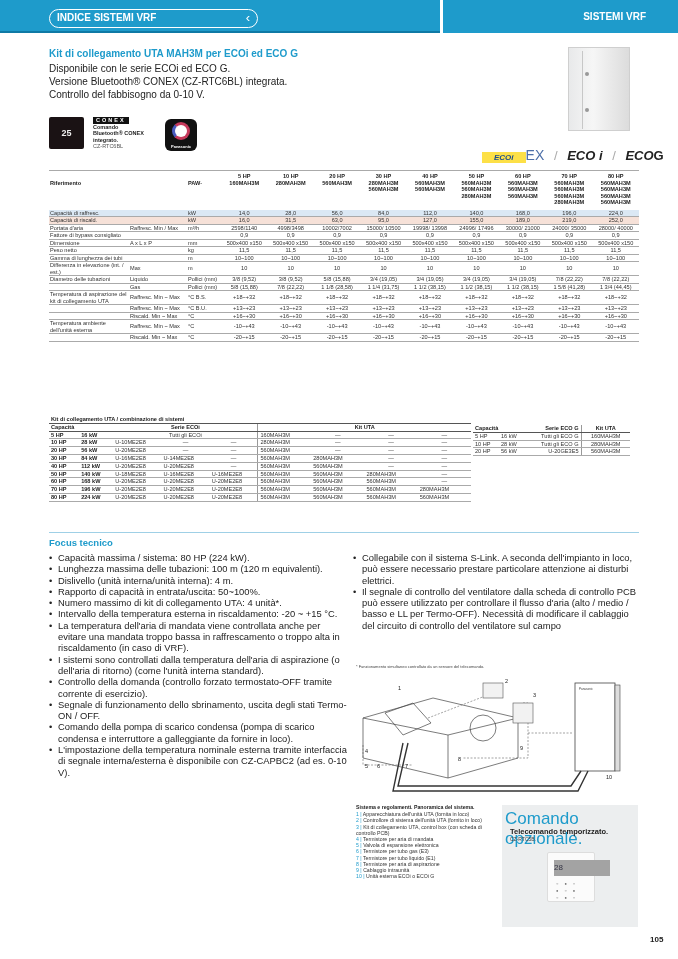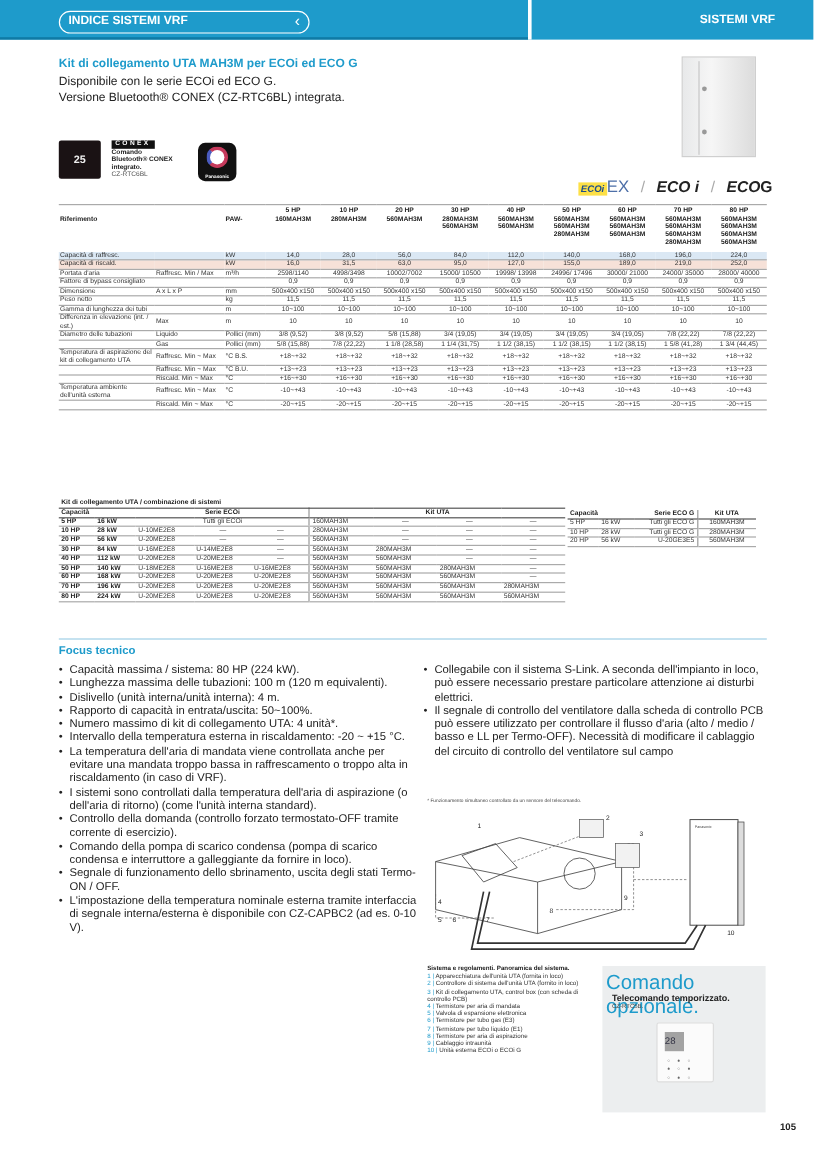--- a/index.html
+++ b/index.html
@@ -13,21 +13,21 @@
   .section-title { position: absolute; right: 32px; top: 11px; color: #fff; font-weight: bold; font-size: 10px; }
 
   .prod-title { position: absolute; left: 49px; top: 48px; color: #1e9bcb; font-weight: bold; font-size: 10px; }
   .prod-desc { position: absolute; left: 49px; top: 62px; font-size: 10px; line-height: 13px; color: #222; }
 
   .cabinet { position: absolute; left: 568px; top: 47px; width: 62px; height: 84px; background: linear-gradient(90deg,#e8e9ea,#f6f6f6 40%,#dcdcdc); border: 1px solid #cfcfcf; }
   .cabinet::before { content:""; position:absolute; left:13px; top:3px; width:47px; height:78px; border-left:1px solid #c7c7c7; }
   .cabinet .knob { position: absolute; left: 16px; width: 4px; height: 4px; border-radius: 50%; background: #999; }
 
   .brands { position: absolute; left: 482px; top: 147px; font-style: italic; font-weight: bold; font-size: 13px; color: #222; }
-  .brands .ecoi-ex { display:inline-block; background:#fde047; color:#1e4e8a; font-size:8px; padding:1px 2px; }
+  .brands .ecoi-ex { display:inline-block; background:#fde047; color:#1e4e8a; font-size:8px; padding:1px 12px; }
   .brands .ex { font-style: normal; font-weight: normal; color: #4d6fa8; font-size: 14px; }
   .brands .slash { color: #aaa; font-weight: normal; margin: 0 6px; font-style: normal; }
 
   .remote1 { position: absolute; left: 49px; top: 117px; width: 35px; height: 32px; background: #1a1214; border-radius: 2px; color: #eee; font-size: 9px; font-weight: bold; text-align: center; line-height: 32px; }
   .conex-block { position: absolute; left: 93px; top: 117px; font-size: 5.5px; line-height: 6.5px; font-weight: bold; color: #222; }
   .conex-block .conex-tag { background: #111; color: #fff; padding: 0 3px; letter-spacing: 2px; display:inline-block; }
   .conex-block .model { font-weight: normal; color: #555; }
   .app-icon { position: absolute; left: 165px; top: 119px; width: 32px; height: 32px; border-radius: 6px; background: #111; overflow: hidden; }
   .app-icon .ring { position: absolute; left: 7px; top: 3px; width: 18px; height: 18px; border-radius: 50%; border: 3px solid #c63a5c; border-left-color:#4a5bbf; background: #fff; }
   .app-icon .lbl { position: absolute; left: 0; bottom: 2px; width: 100%; text-align: center; color: #fff; font-size: 4px; font-weight: bold; }
@@ -65,21 +65,21 @@
 
   .legend { position: absolute; left: 356px; top: 804px; width: 140px; font-size: 5.2px; line-height: 6.2px; color: #333; }
   .legend .lt { font-weight: bold; color: #222; margin-bottom: 1px; }
   .legend .num { color: #1e9bcb; }
 
   .opt-box { position: absolute; left: 502px; top: 805px; width: 136px; height: 122px; background: #eceeef; }
   .opt-title { position: absolute; left: 3px; top: 4px; color: #1e9bcb; font-size: 17px; font-weight: normal; }
   .opt-sub { position: absolute; left: 8px; top: 22px; font-size: 7.5px; font-weight: bold; color: #222; }
   .opt-model { position: absolute; left: 8px; top: 31px; font-size: 5px; color: #444; }
   .remote2 { position: absolute; left: 45px; top: 47px; width: 48px; height: 50px; background: #fbfbfb; border: 1px solid #ddd; border-radius: 2px; }
-  .remote2 .scr { position: absolute; left: 6px; top: 7px; width: 16px; height: 16px; background: #a3a3a3; font-size: 8px; line-height: 16px; color: #334; }
+  .remote2 .scr { position: absolute; left: 6px; top: 7px; width: 56px; height: 16px; background: #a3a3a3; font-size: 8px; line-height: 16px; color: #334; }
   .remote2 .btns { position: absolute; left: 8px; top: 27px; width: 32px; font-size: 4px; color:#666; letter-spacing: 6px; line-height: 7px; }
 
   .page-num { position: absolute; left: 650px; top: 935px; font-size: 8px; font-weight: bold; color: #222; }
 </style>
 </head>
 <body>
 
 <div class="topbar">
   <div class="bottomline"></div>
   <div class="divider"></div>
@@ -87,20 +87,21 @@
     <span>INDICE SISTEMI VRF</span>
     <span class="chev">‹</span>
   </div>
   <div class="section-title">SISTEMI VRF</div>
 </div>
 
 <div class="prod-title">Kit di collegamento UTA MAH3M per ECOi ed ECO G</div>
 <div class="prod-desc">
   <div>Disponibile con le serie ECOi ed ECO G.</div>
   <div>Versione Bluetooth® CONEX (CZ-RTC6BL) integrata.</div>
+  <div>Controllo del fabbisogno da 0-10 V.</div>
 </div>
 
 <div class="cabinet">
   <div class="knob" style="top:24px"></div>
   <div class="knob" style="top:60px"></div>
 </div>
 
 <div class="brands">
   <span class="ecoi-ex">ECO<b>i</b></span><span class="ex">EX</span>
   <span class="slash">/</span>
@@ -553,22 +554,22 @@
 <ul class="bullets bl" id="focus-left">
     <li>Capacità massima / sistema: 80 HP (224 kW).</li>
     <li>Lunghezza massima delle tubazioni: 100 m (120 m equivalenti).</li>
     <li>Dislivello (unità interna/unità interna): 4 m.</li>
     <li>Rapporto di capacità in entrata/uscita: 50~100%.</li>
     <li>Numero massimo di kit di collegamento UTA: 4 unità*.</li>
     <li>Intervallo della temperatura esterna in riscaldamento: -20 ~ +15 °C.</li>
     <li>La temperatura dell'aria di mandata viene controllata anche per evitare una mandata troppo bassa in raffrescamento o troppo alta in riscaldamento (in caso di VRF).</li>
     <li>I sistemi sono controllati dalla temperatura dell'aria di aspirazione (o dell'aria di ritorno) (come l'unità interna standard).</li>
     <li>Controllo della domanda (controllo forzato termostato-OFF tramite corrente di esercizio).</li>
+    <li>Segnale di funzionamento dello sbrinamento, uscita degli stati Termo-ON / OFF.</li>
     <li>Comando della pompa di scarico condensa (pompa di scarico condensa e interruttore a galleggiante da fornire in loco).</li>
-    <li>Segnale di funzionamento dello sbrinamento, uscita degli stati Termo-ON / OFF.</li>
     <li>L'impostazione della temperatura nominale esterna tramite interfaccia di segnale interna/esterna è disponibile con CZ-CAPBC2 (ad es. 0-10 V).</li>
   </ul>
 <ul class="bullets br" id="focus-right">
     <li>Collegabile con il sistema S-Link. A seconda dell'impianto in loco, può essere necessario prestare particolare attenzione ai disturbi elettrici.</li>
     <li>Il segnale di controllo del ventilatore dalla scheda di controllo PCB può essere utilizzato per controllare il flusso d'aria (alto / medio / basso e LL per Termo-OFF). Necessità di modificare il cablaggio del circuito di controllo del ventilatore sul campo</li>
   </ul>
 <div class="footnote">* Funzionamento simultaneo controllato da un sensore del telecomando.</div>
 
 <svg class="diagram" viewBox="0 0 290 125">
   <g fill="none" stroke="#444" stroke-width="0.7">

